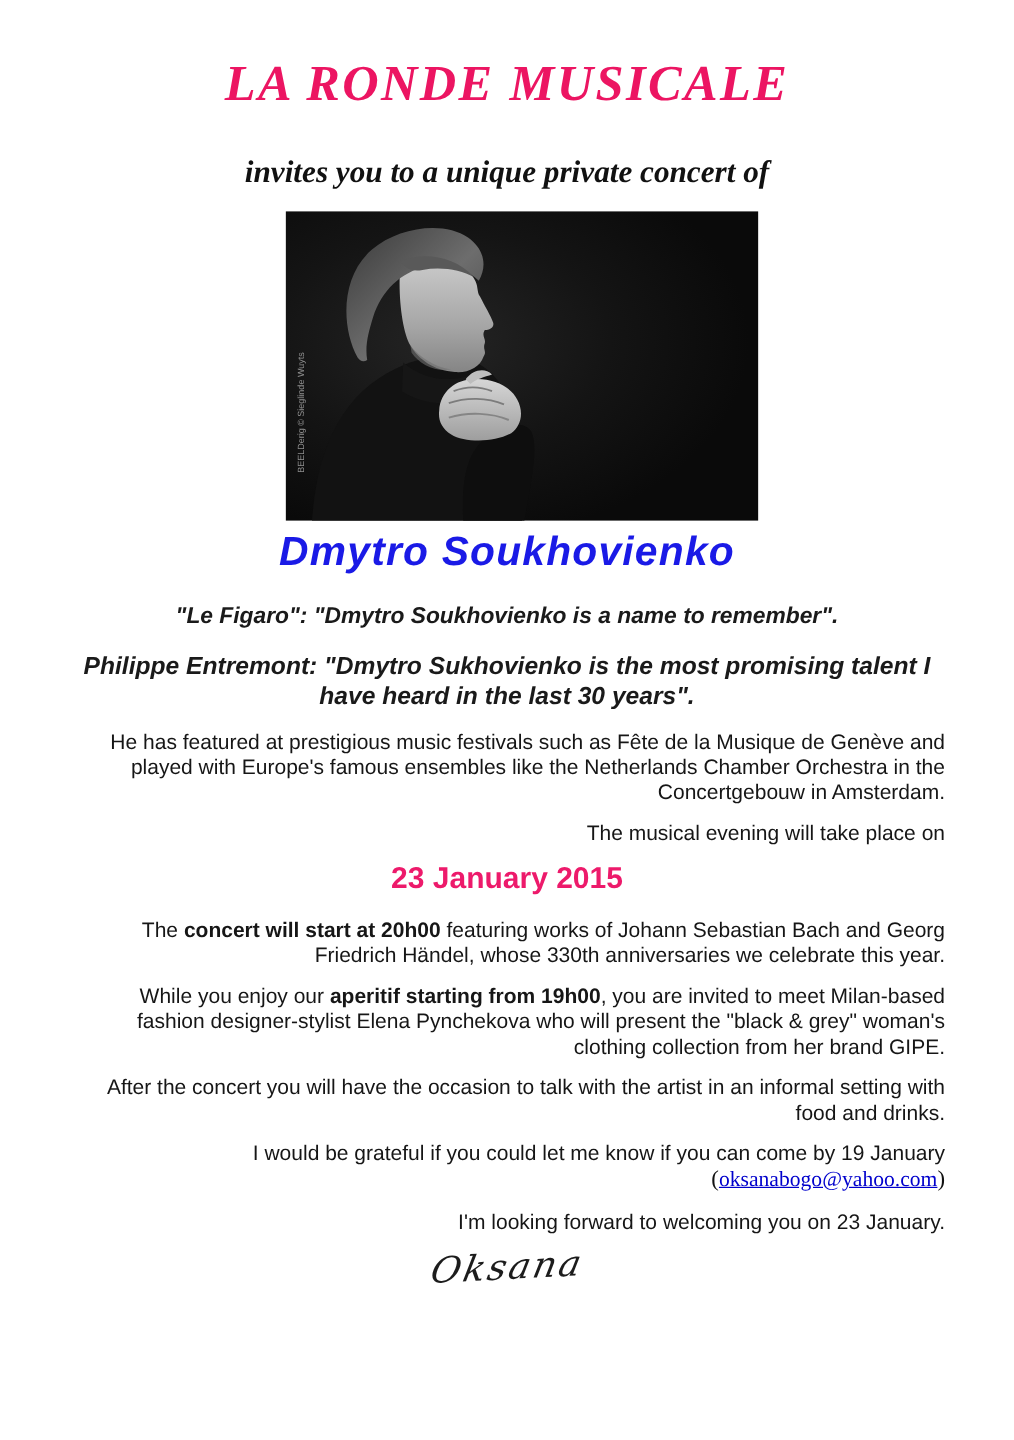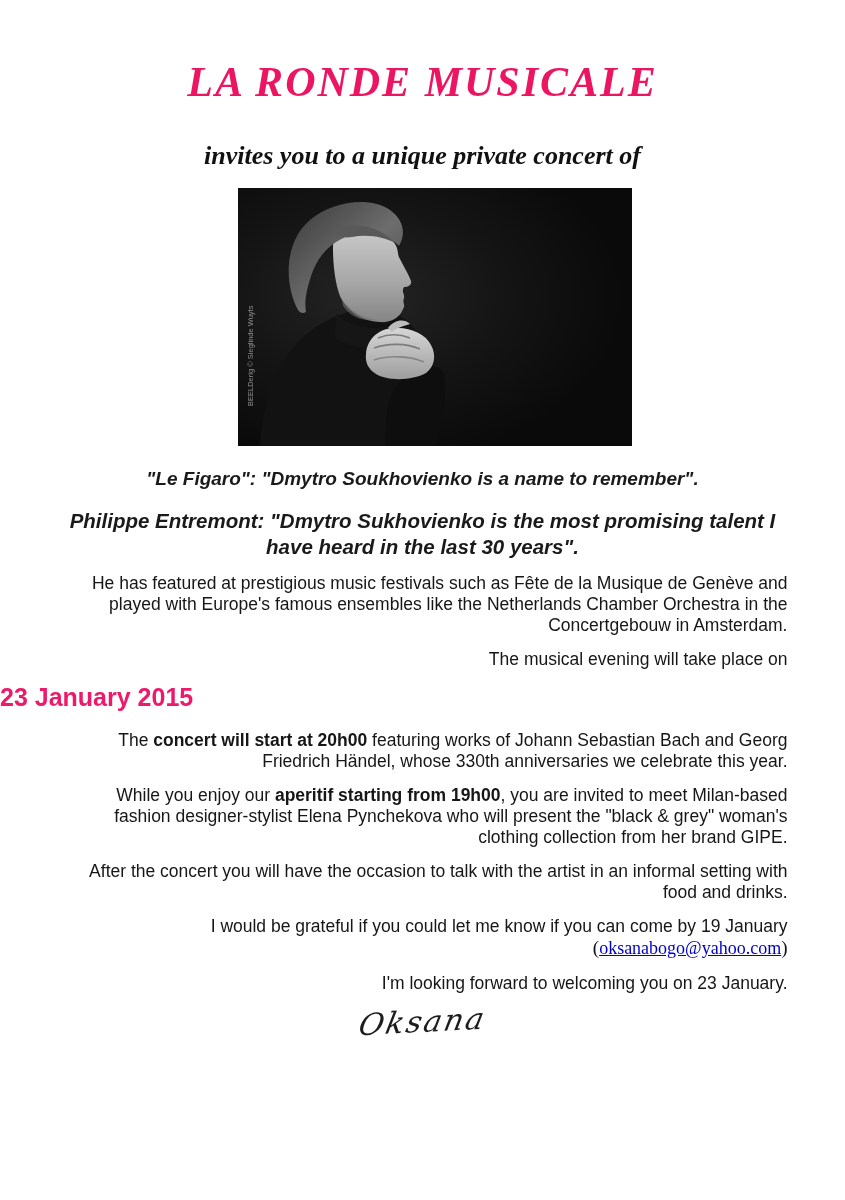--- a/index.html
+++ b/index.html
@@ -11,21 +11,21 @@
     position: relative;
     width: 845px;
     height: 1200px;
     margin: 0 auto;
     background: #ffffff;
     overflow: hidden;
     font-family: "Liberation Sans", sans-serif;
     color: #111111;
   }
   .title {
-    margin: 12px;
+    margin: 0;
     padding-top: 46px;
     text-align: center;
     font-family: "Liberation Serif", serif;
     font-style: italic;
     font-weight: bold;
     font-size: 42px;
     line-height: 1.15;
     letter-spacing: 2px;
     color: var(--title-pink, #ec1562);
   }
@@ -88,20 +88,21 @@
     text-decoration: underline;
     cursor: pointer;
   }
   .serif-paren {
     font-family: "Liberation Serif", serif;
     font-size: 19px;
     color: #111111;
   }
   .event-date {
     margin: 12px auto 0;
+    text-align: center;
     font-weight: bold;
     font-size: 25px;
     line-height: 1.2;
     color: var(--date-pink, #ed1a6b);
   }
   .event-venue {
     margin: 16px auto 0;
     text-align: center;
     font-size: 19px;
     line-height: 1.2;
@@ -174,20 +175,21 @@
       <path d="M128,166 C129,150 142,140 157,140 C172,139 188,146 193,157 C199,168 196,179 188,185 C174,193 149,193 138,186 C130,181 127,174 128,166 Z" fill="url(#handG)"></path>
       <path d="M140,150 C150,146 162,146 172,150" stroke="#7c7c7c" stroke-width="1.6" fill="none"></path>
       <path d="M136,160 C150,155 168,155 182,161" stroke="#7c7c7c" stroke-width="1.6" fill="none"></path>
       <path d="M136,172 C152,167 172,168 186,174" stroke="#858585" stroke-width="1.6" fill="none"></path>
       <path d="M150,140 C156,132 166,130 172,136 C166,138 158,140 154,144 Z" fill="#bdbdbd"></path>
 
       <text transform="translate(15 218) rotate(-90)" font-family="Liberation Sans, sans-serif" font-size="7.5" fill="#8f8f8f">BEELDerig © Sieglinde Wuyts</text>
     </svg>
   </figure>
 
+  <h2 class="artist-name">Dmytro Soukhovienko</h2>
 
   <p class="quote quote-figaro">"Le Figaro": "Dmytro Soukhovienko is a name to remember".</p>
 
   <p class="quote quote-entremont">Philippe Entremont: "Dmytro Sukhovienko is the most promising talent I have heard in the last 30 years".</p>
 
   <p class="body-para mt-md">He has featured at prestigious music festivals such as Fête de la Musique de Genève and played with Europe's famous ensembles like the Netherlands Chamber Orchestra in the Concertgebouw in Amsterdam.</p>
 
 
   <p class="body-para">The musical evening will take place on</p>
 

